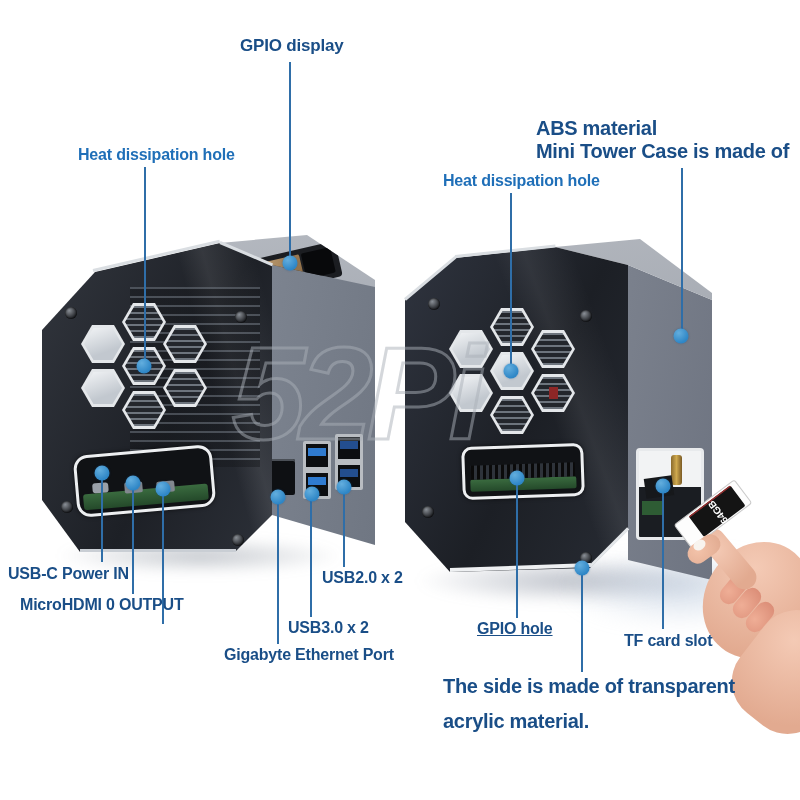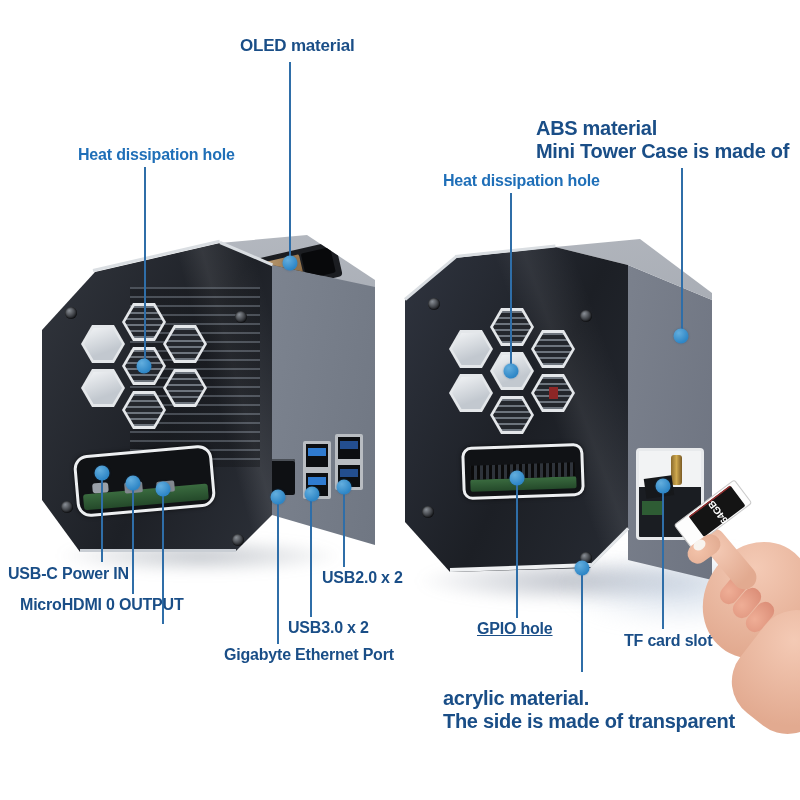--- a/index.html
+++ b/index.html
@@ -180,20 +180,21 @@
         <div style="position:absolute;left:6px;right:6px;top:16px;height:14px;background:repeating-linear-gradient(90deg,#0a0a0a 0 3px,#2e333a 3px 6px);"></div>
       </div>
     </div>
 
     <div class="edge" style="left:55px;top:17px;width:101px;transform:rotate(-6deg);"></div>
     <div class="edge" style="left:5px;top:60px;width:66px;transform:rotate(-40deg);"></div>
     <div class="edge" style="left:50px;top:330px;width:141px;background:#eef0f2;height:4px;transform:rotate(-2deg);"></div>
     <div class="edge" style="left:190px;top:327px;width:54px;background:#e4e7ea;transform:rotate(-45deg);"></div>
   </div>
 
+  <div id="watermark">52Pi</div>
 
   <div style="position:absolute;inset:0;z-index:6;pointer-events:none;">
     <div class="skin" style="left:705px;top:540px;width:105px;height:120px;border-radius:50%;transform:rotate(32deg);"></div>
     <div class="skin" style="left:742px;top:612px;width:100px;height:120px;border-radius:40px;transform:rotate(38deg);"></div>
     <div class="skin" style="left:717px;top:580px;width:34px;height:18px;border-radius:9px;transform:rotate(-50deg);background:radial-gradient(circle at 35% 35%,#efae96,#d98a74);"></div>
     <div class="skin" style="left:730px;top:594px;width:34px;height:18px;border-radius:9px;transform:rotate(-50deg);background:radial-gradient(circle at 35% 35%,#efae96,#d98a74);"></div>
     <div class="skin" style="left:743px;top:608px;width:34px;height:18px;border-radius:9px;transform:rotate(-50deg);background:radial-gradient(circle at 35% 35%,#efae96,#d98a74);"></div>
     <div class="skin" style="left:717px;top:523px;width:24px;height:72px;border-radius:12px;transform:rotate(-40deg);"></div>
 
     <div style="position:absolute;left:675px;top:499px;width:74px;height:28px;background:#fdfdfd;border:1px solid #c9c9c9;border-radius:3px;transform:rotate(-37deg);">
@@ -226,32 +227,32 @@
   <div class="dot" style="left:102px;top:473px;"></div>
   <div class="dot" style="left:133px;top:483px;"></div>
   <div class="dot" style="left:163px;top:489px;"></div>
   <div class="dot" style="left:312px;top:494px;"></div>
   <div class="dot" style="left:344px;top:487px;"></div>
   <div class="dot" style="left:278px;top:497px;"></div>
   <div class="dot" style="left:517px;top:478px;"></div>
   <div class="dot" style="left:663px;top:486px;"></div>
   <div class="dot" style="left:582px;top:568px;"></div>
 
-  <div class="lbl" style="left:240px;top:36px;font-size:17px;">OLED material</div>
+  <div class="lbl" style="left:240px;top:36px;font-size:17px;">GPIO display</div>
   <div class="lbl bright" style="left:78px;top:146px;">Heat dissipation hole</div>
   <div class="lbl bright" style="left:443px;top:172px;">Heat dissipation hole</div>
   <div style="position:absolute;left:536px;top:112px;z-index:9;">
     <div class="lbl big" style="position:static;margin-top:5px;">ABS material</div>
     <div class="lbl big" style="position:static;">Mini Tower Case is made of</div>
   </div>
   <div class="lbl" style="left:8px;top:565px;">USB-C Power IN</div>
   <div class="lbl" style="left:20px;top:596px;">MicroHDMI 0 OUTPUT</div>
   <div class="lbl" style="left:322px;top:569px;">USB2.0 x 2</div>
   <div class="lbl" style="left:288px;top:619px;">USB3.0 x 2</div>
   <div class="lbl" style="left:224px;top:646px;text-align:center;">Gigabyte Ethernet Port</div>
   <div class="lbl" style="left:477px;top:620px;text-decoration:underline;">GPIO hole</div>
   <div class="lbl" style="left:624px;top:632px;">TF card slot</div>
   <div style="position:absolute;left:443px;top:675px;z-index:9;">
+    <div class="lbl big" style="position:static;">The side is made of transparent</div>
     <div class="lbl big" style="position:static;margin-top:12px;">acrylic material.</div>
-    <div class="lbl big" style="position:static;">The side is made of transparent</div>
   </div>
 
 </div>
 
 </body></html>

